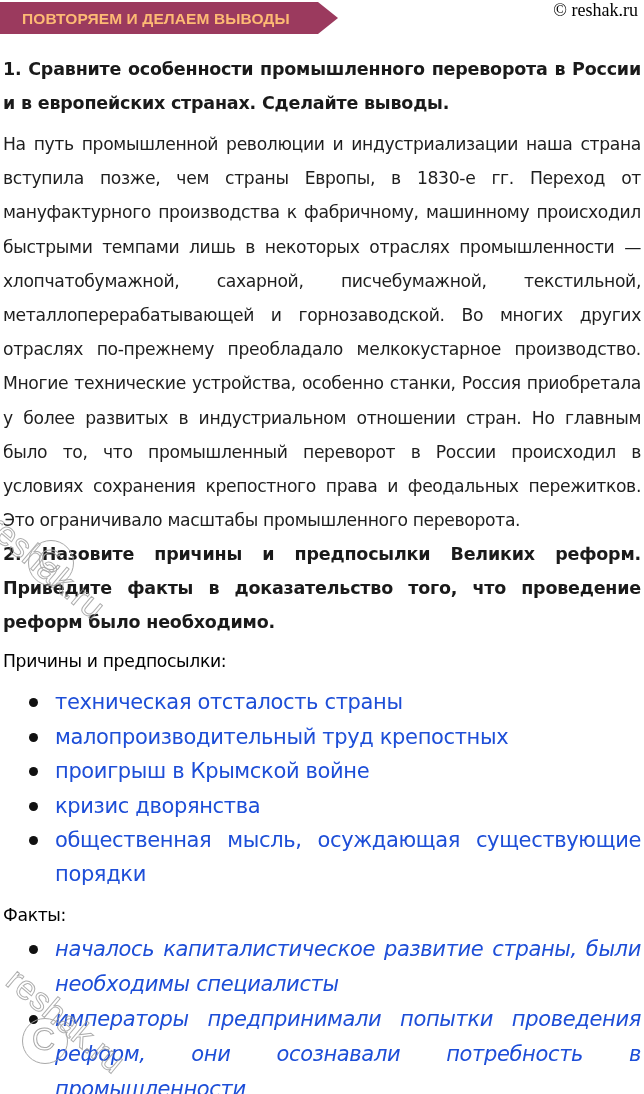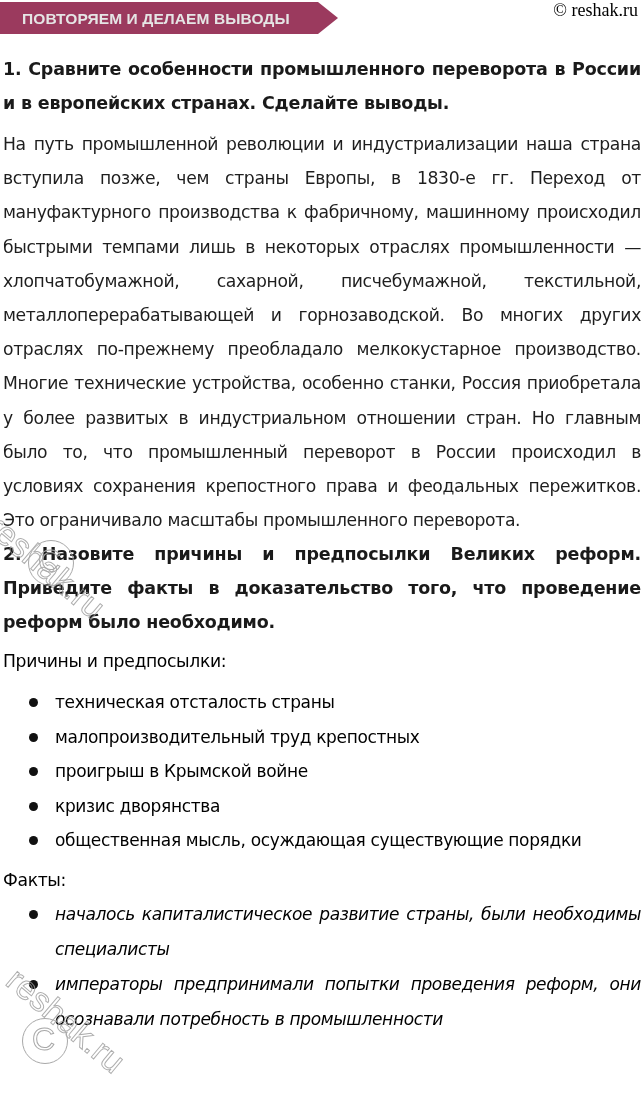--- a/index.html
+++ b/index.html
@@ -20,21 +20,21 @@
       left: 0;
       top: 2px;
       height: 32px;
       width: 338px;
       background: #9b3a5e;
       clip-path: polygon(0 0, 318px 0, 338px 16px, 318px 32px, 0 32px);
       display: flex;
       align-items: center;
     }
     .banner-text {
-      color: #e5e5e5;
+      color: #fdba74;
       font-family: "Liberation Sans", sans-serif;
       font-weight: bold;
       font-size: 15.5px;
       letter-spacing: 0.1px;
       padding-left: 22px;
       padding-top: 2px;
     }
     .copyright {
       position: absolute;
       right: 6px;
@@ -78,24 +78,24 @@
       color: #000000;
     }
     ul.bullets {
       list-style: none;
       margin: 7px 0 0 0;
       padding: 0;
     }
     ul.bullets li {
       position: relative;
       padding-left: 52px;
-      font-size: 17px;
+      font-size: 21px;
       line-height: 34.4px;
       letter-spacing: -0.35px;
-      color: #000000;
+      color: #1d4ed8;
       text-align: justify;
     }
     ul.bullets li .dot {
       position: absolute;
       left: 26px;
       top: 13px;
       width: 9px;
       height: 9px;
       border-radius: 50%;
       background: #111;

